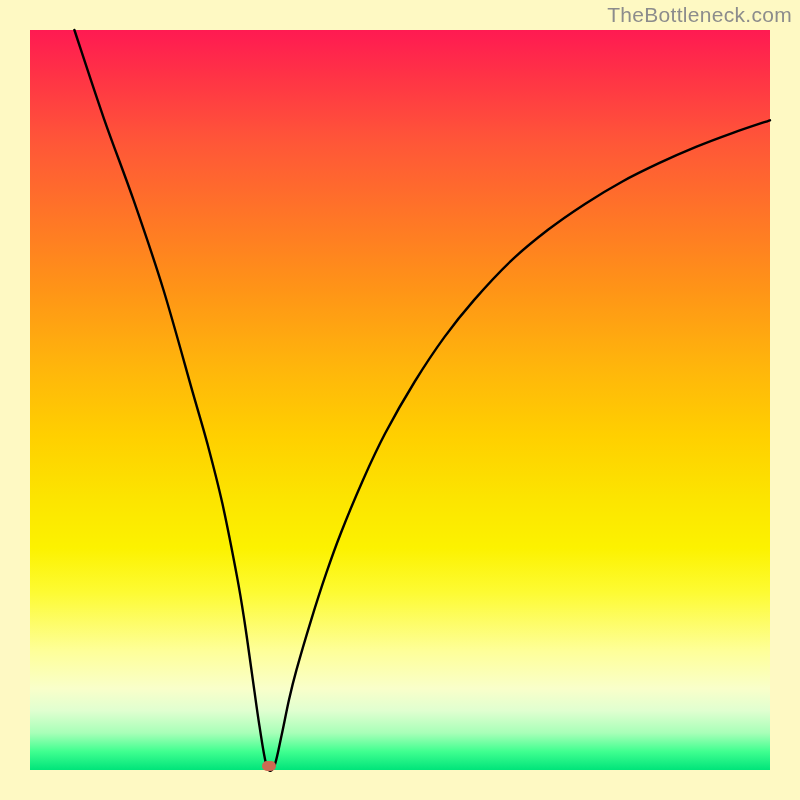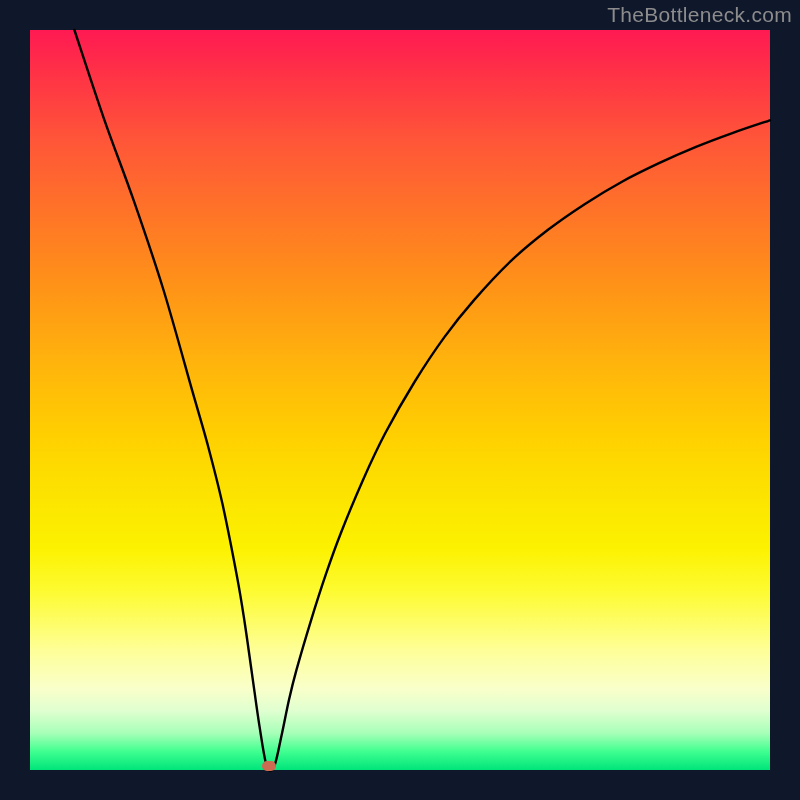--- a/index.html
+++ b/index.html
@@ -10,21 +10,21 @@
     background: #000;
     overflow: hidden;
     font-family: Arial, Helvetica, sans-serif;
   }
   .frame {
     position: absolute;
     top: 0;
     left: 0;
     width: 800px;
     height: 800px;
-    background: #0f172a;
+    background: #fef9c3;
   }
   .plot-area {
     position: absolute;
     top: 30px;
     left: 30px;
     width: 740px;
     height: 740px;
     background: linear-gradient(to bottom,
       #ff1a52 0%,
       #ff3246 6%,

